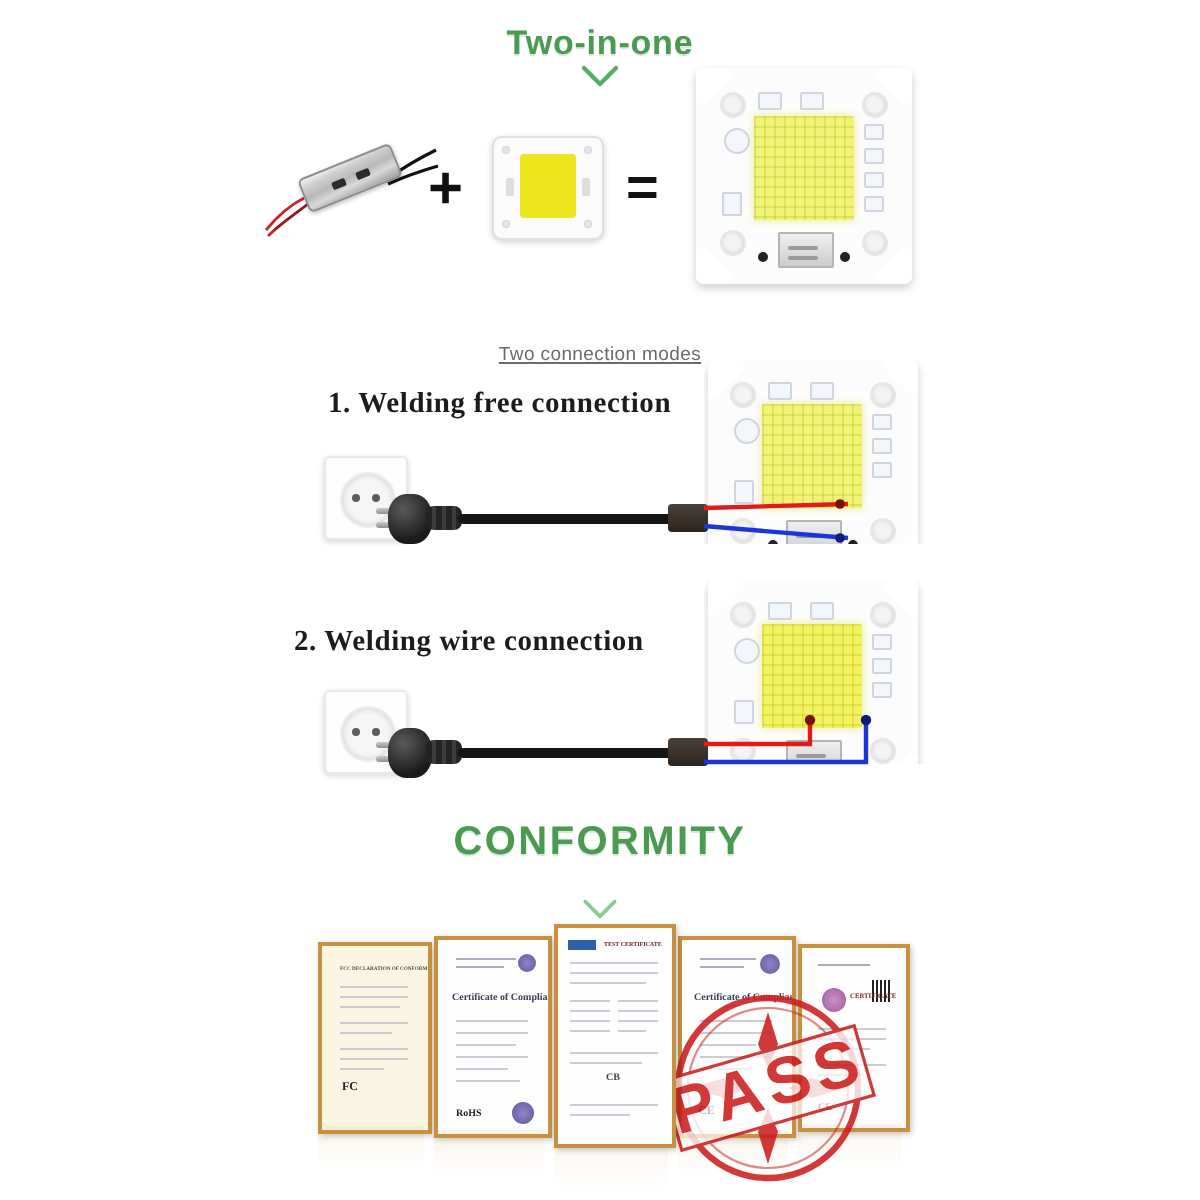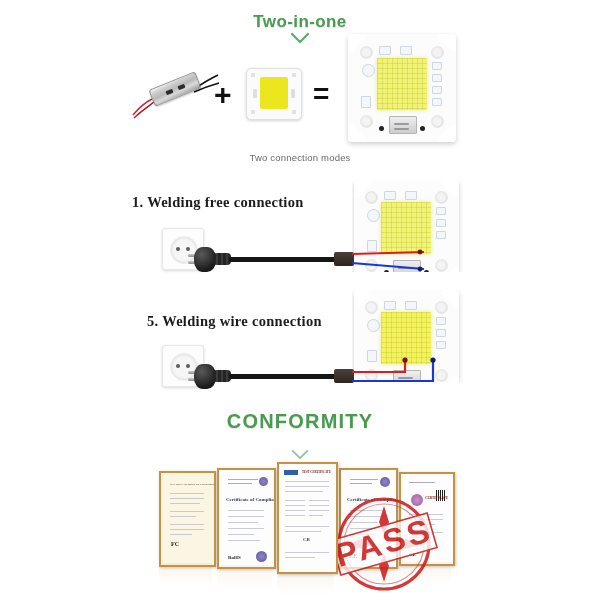--- a/index.html
+++ b/index.html
@@ -345,23 +345,23 @@
     <div class="mark" style="left:13px; top:62px; width:8px; height:10px;"></div>
     <div class="mark" style="left:14px; top:30px; width:11px; height:11px; border-radius:50%;"></div>
 
     <div class="conn-block" style="left:41px; bottom:8px; width:26px; height:16px;"></div>
     <div class="conn-slot" style="left:46px; bottom:17px; width:15px; height:2px;"></div>
     <div class="conn-slot" style="left:46px; bottom:12px; width:15px; height:2px;"></div>
     <div class="solder" style="left:31px; bottom:11px;"></div>
     <div class="solder" style="left:72px; bottom:11px;"></div>
   </div>
 
-  <div class="sub-heading" style="top:152px;">Two connection modes</div>
-
-  <div class="serif-heading" style="left:132px; top:194px;">1. Welding free connection</div>
+  <div class="sub-heading" style="top:172px;text-decoration:underline;">Two connection modes</div>
+
+  <div class="serif-heading" style="left:164px; top:194px;">1. Welding free connection</div>
 
   <div style="position:absolute; left:352px; top:180px; width:112px; height:92px; overflow:hidden;">
     <div class="cob-big" style="left:2px; top:0px; width:105px; height:105px;">
       <div style="position:absolute;left:-8px;top:-8px;width:22px;height:22px;background:#fff;transform:rotate(45deg);"></div>
       <div style="position:absolute;right:-8px;top:-8px;width:22px;height:22px;background:#fff;transform:rotate(45deg);"></div>
       <div style="position:absolute;left:-8px;bottom:-8px;width:22px;height:22px;background:#fff;transform:rotate(45deg);"></div>
       <div style="position:absolute;right:-8px;bottom:-8px;width:22px;height:22px;background:#fff;transform:rotate(45deg);"></div>
       <div class="phosphor-big" style="left:27px; top:22px; width:50px; height:52px;"></div>
       <div class="bhole" style="left:11px; top:11px; width:11px; height:11px;"></div>
       <div class="bhole" style="right:11px; top:11px; width:11px; height:11px;"></div>
@@ -399,21 +399,21 @@
 
   <div class="connector" style="left:334px; top:252px; width:20px; height:14px;"></div>
 
   <svg style="position:absolute;left:350px;top:246px;" width="80" height="30" aria-hidden="true">
     <path d="M2 8 L74 6" stroke="#e01b1b" stroke-width="2.2" fill="none"></path>
     <path d="M2 17 L74 23" stroke="#1b35d8" stroke-width="2.2" fill="none"></path>
     <circle cx="70" cy="6" r="2.4" fill="#7a0f0f"></circle>
     <circle cx="70" cy="23" r="2.4" fill="#0d1c7a"></circle>
   </svg>
 
-  <div class="serif-heading" style="left:147px; top:313px;">5. Welding wire connection</div>
+  <div class="serif-heading" style="left:147px; top:313px;">2. Welding wire connection</div>
 
   <div style="position:absolute; left:352px; top:290px; width:112px; height:92px; overflow:hidden;">
     <div class="cob-big" style="left:2px; top:0px; width:105px; height:105px;">
       <div style="position:absolute;left:-8px;top:-8px;width:22px;height:22px;background:#fff;transform:rotate(45deg);"></div>
       <div style="position:absolute;right:-8px;top:-8px;width:22px;height:22px;background:#fff;transform:rotate(45deg);"></div>
       <div style="position:absolute;left:-8px;bottom:-8px;width:22px;height:22px;background:#fff;transform:rotate(45deg);"></div>
       <div style="position:absolute;right:-8px;bottom:-8px;width:22px;height:22px;background:#fff;transform:rotate(45deg);"></div>
       <div class="phosphor-big phosphor-warm" style="left:27px; top:22px; width:50px; height:52px;"></div>
       <div class="bhole" style="left:11px; top:11px; width:11px; height:11px;"></div>
       <div class="bhole" style="right:11px; top:11px; width:11px; height:11px;"></div>

